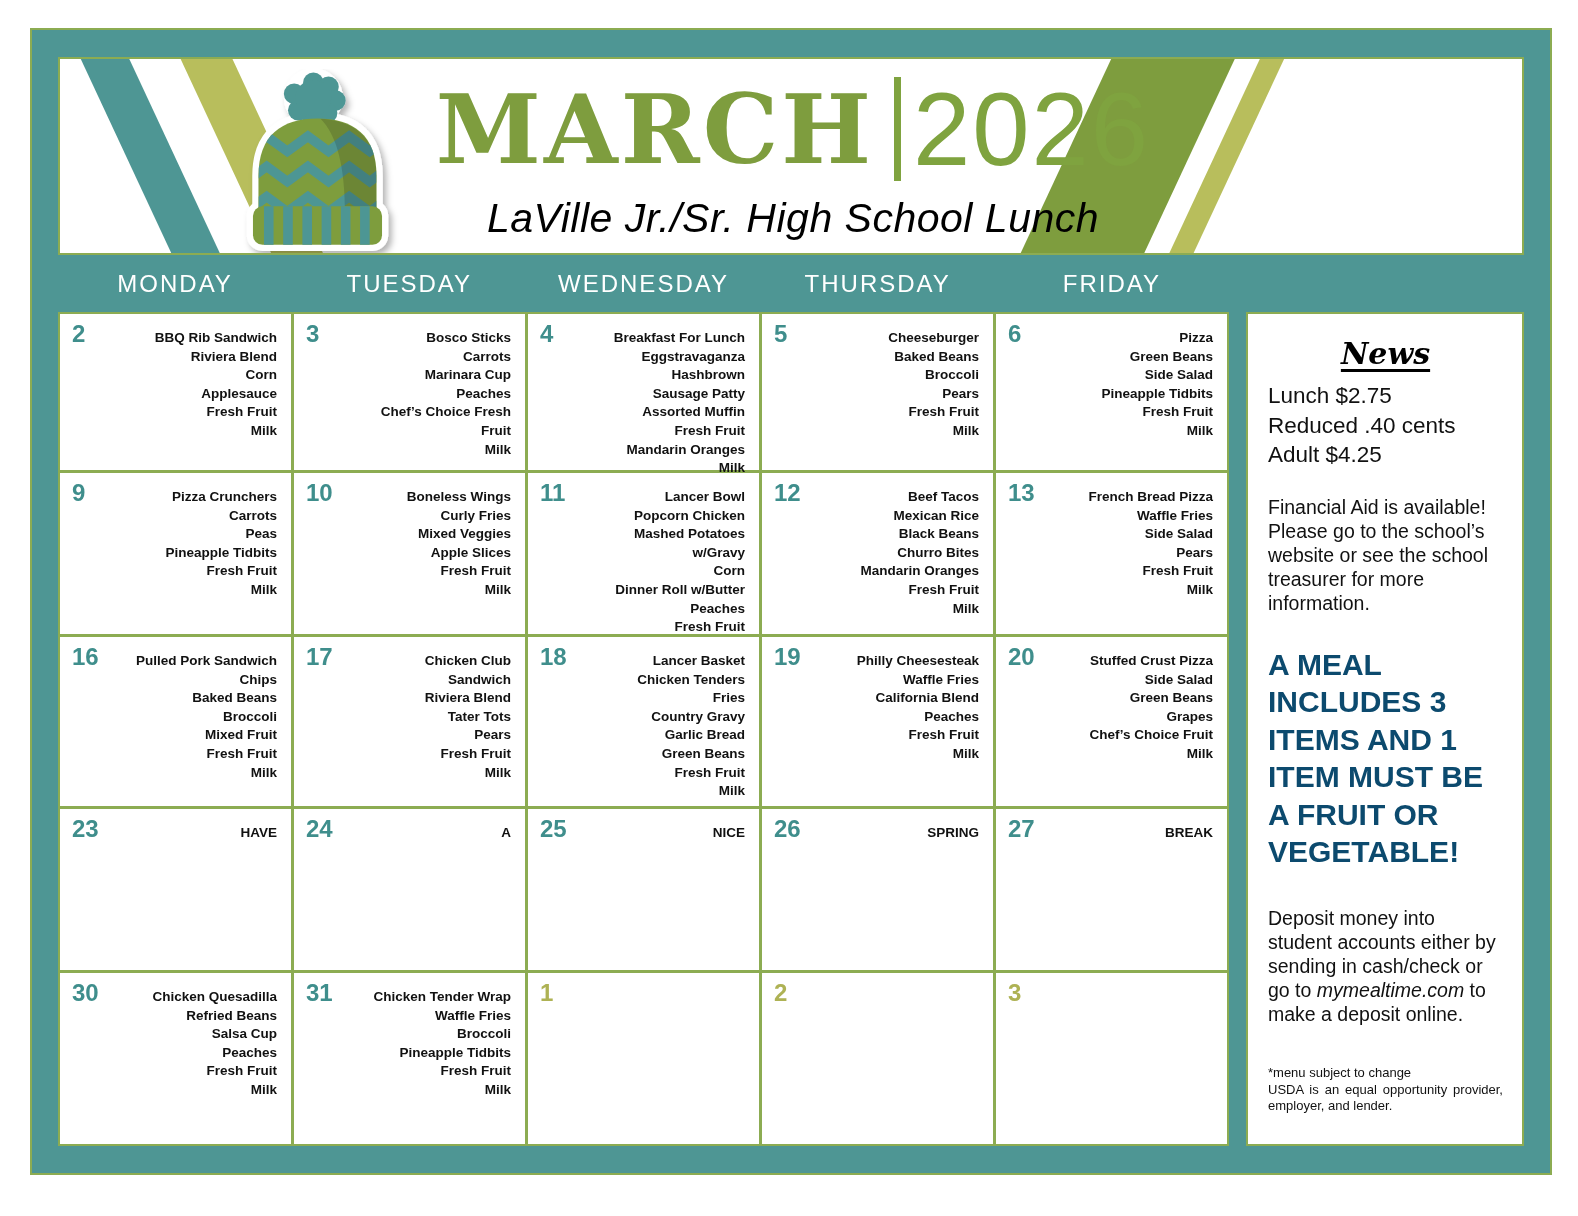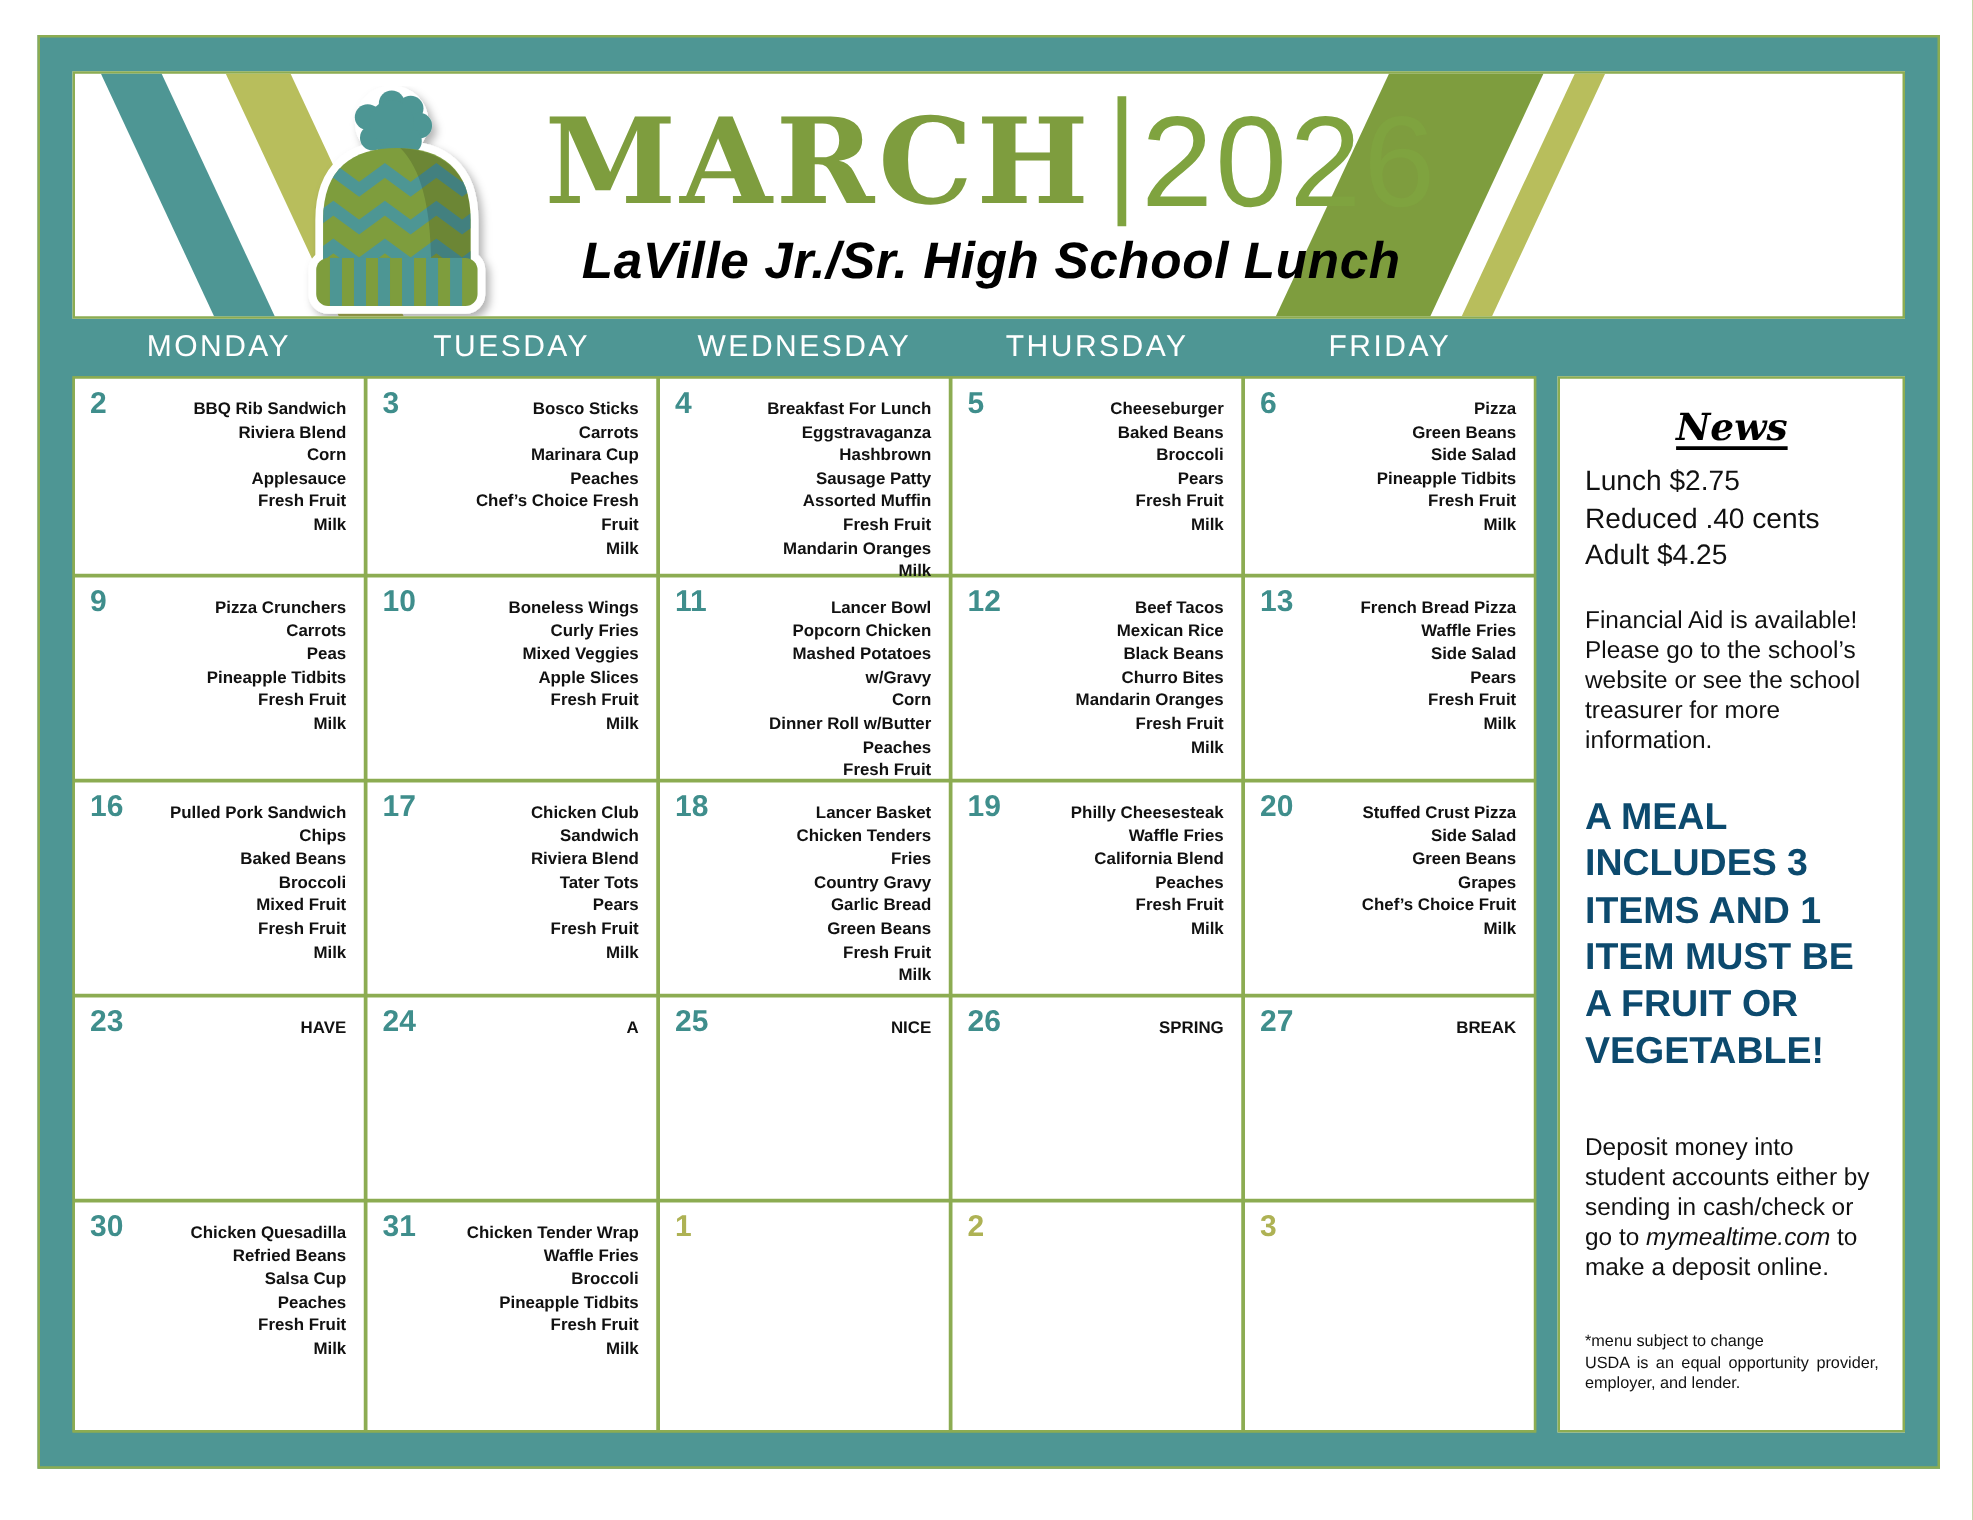--- a/index.html
+++ b/index.html
@@ -29,25 +29,25 @@
   .month-title {
     font-family:"DejaVu Serif", serif; font-weight:bold; font-size:95px;
     line-height:1; color:#7E9D3E; letter-spacing:3px;
   }
   .title-bar { width:7px; height:104px; background:#7FA33F; margin:0 12px 0 20px; flex:0 0 auto; }
   .year-title {
     font-family:"Liberation Sans", sans-serif; font-weight:400; font-size:103px;
     line-height:1; color:#7FA33F; letter-spacing:2px;
   }
   .subtitle {
-    font-size:41px; font-weight:bold; font-style:italic;
+    margin-top:10px; font-size:41px; font-weight:normal; font-style:italic;
     color:#000; letter-spacing:0.5px; white-space:nowrap;
   }
   
-  .weekday-row { height:46px; width:1171px; display:flex; align-items:center; flex:0 0 auto; }
+  .weekday-row { height:57px; width:1171px; display:flex; align-items:center; flex:0 0 auto; }
   .weekday { flex:1 1 0; text-align:center; color:#fff; font-size:24px; letter-spacing:2px; }
   
   .main { flex:1 1 auto; display:flex; align-items:stretch; }
   .grid {
     width:1171px; background:#8CAC52; border:2px solid #8CAC52;
     display:grid; grid-template-columns:repeat(5,1fr);
     grid-template-rows:156px 161px 169px 161px 1fr; gap:3px;
   }
   .cell { background:#fff; position:relative; }
   .date-num {

